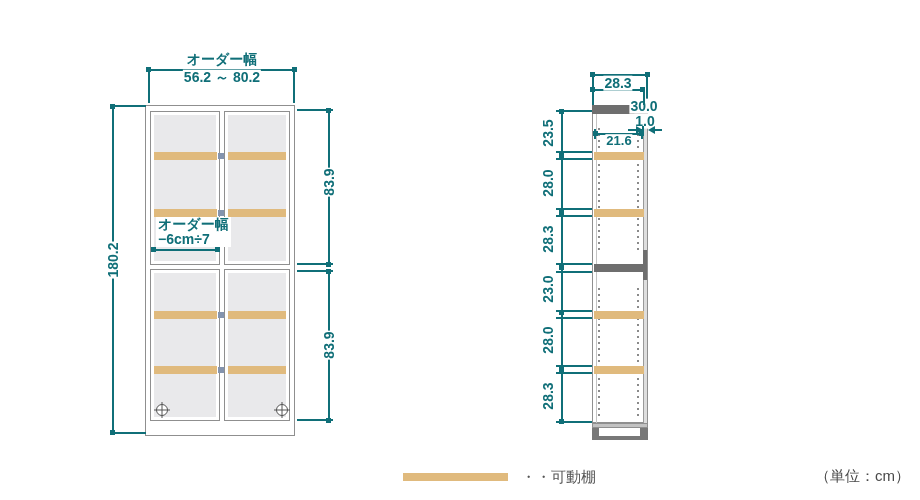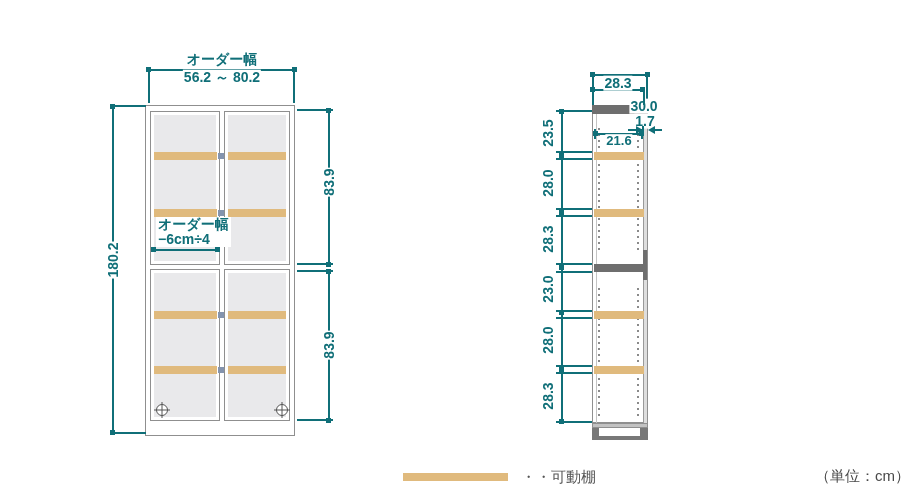--- a/index.html
+++ b/index.html
@@ -108,21 +108,21 @@
     <div class="dot" style="left:326px;top:418px;"></div>
     <div class="dimh" style="left:297px;top:109px;width:36px;"></div>
     <div class="dimh" style="left:297px;top:263px;width:36px;"></div>
     <div class="dimh" style="left:297px;top:270px;width:36px;"></div>
     <div class="dimh" style="left:297px;top:419px;width:36px;"></div>
     <div class="lbl rot" style="left:329px;top:182px;">83.9</div>
     <div class="lbl rot" style="left:329px;top:345px;">83.9</div>
 
     <div class="abs" style="left:156px;top:217px;background:#fff;color:var(--teal);font-size:14px;font-weight:bold;line-height:15px;white-space:nowrap;padding:0 2px;">
       <div>オーダー幅</div>
-      <div>−6cm÷4</div>
+      <div>−6cm÷7</div>
     </div>
     <div class="dimh" style="left:153px;top:249px;width:67px;"></div>
     <div class="dot" style="left:151px;top:247px;"></div>
     <div class="dot" style="left:215px;top:247px;"></div>
   </div>
 
   <div>
 
     <div class="box" style="left:592px;top:105px;width:56px;height:318px;"></div>
 
@@ -156,21 +156,21 @@
     <div class="dimv" style="left:592px;top:74px;height:31px;"></div>
     <div class="dimv" style="left:646px;top:74px;height:31px;"></div>
     <div class="lbl" style="left:644px;top:64px;margin-top:42px;">30.0</div>
 
     <div class="dimh" style="left:593px;top:89px;width:51px;"></div>
     <div class="dot" style="left:590px;top:87px;"></div>
     <div class="dot" style="left:640px;top:87px;"></div>
     <div class="dimv" style="left:643px;top:89px;height:16px;"></div>
     <div class="lbl" style="left:618px;top:83px;">28.3</div>
 
-    <div class="lbl" style="left:645px;top:121px;">1.7</div>
+    <div class="lbl" style="left:645px;top:121px;">1.0</div>
     <div class="dimv" style="left:642px;top:126px;height:9px;"></div>
     <div class="dimh" style="left:628px;top:129px;width:10px;"></div>
     <div class="arr arr-r" style="left:636px;top:126px;"></div>
     <div class="dimh" style="left:653px;top:129px;width:9px;"></div>
     <div class="arr arr-l" style="left:648px;top:126px;"></div>
 
     <div class="dimh" style="left:595px;top:133px;width:48px;"></div>
     <div class="dimv" style="left:594px;top:129px;height:10px;"></div>
     <div class="dimv" style="left:641px;top:129px;height:10px;"></div>
     <div class="dot" style="left:593px;top:131px;"></div>

